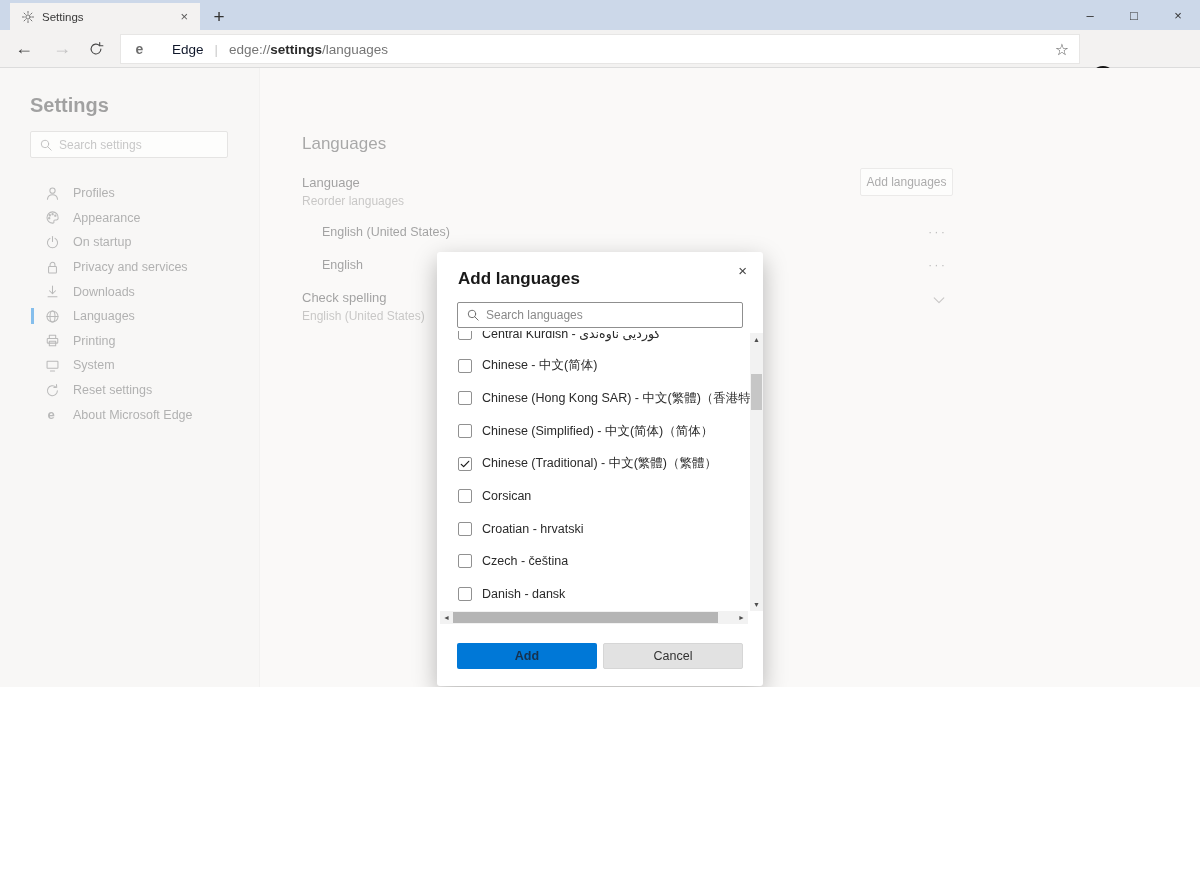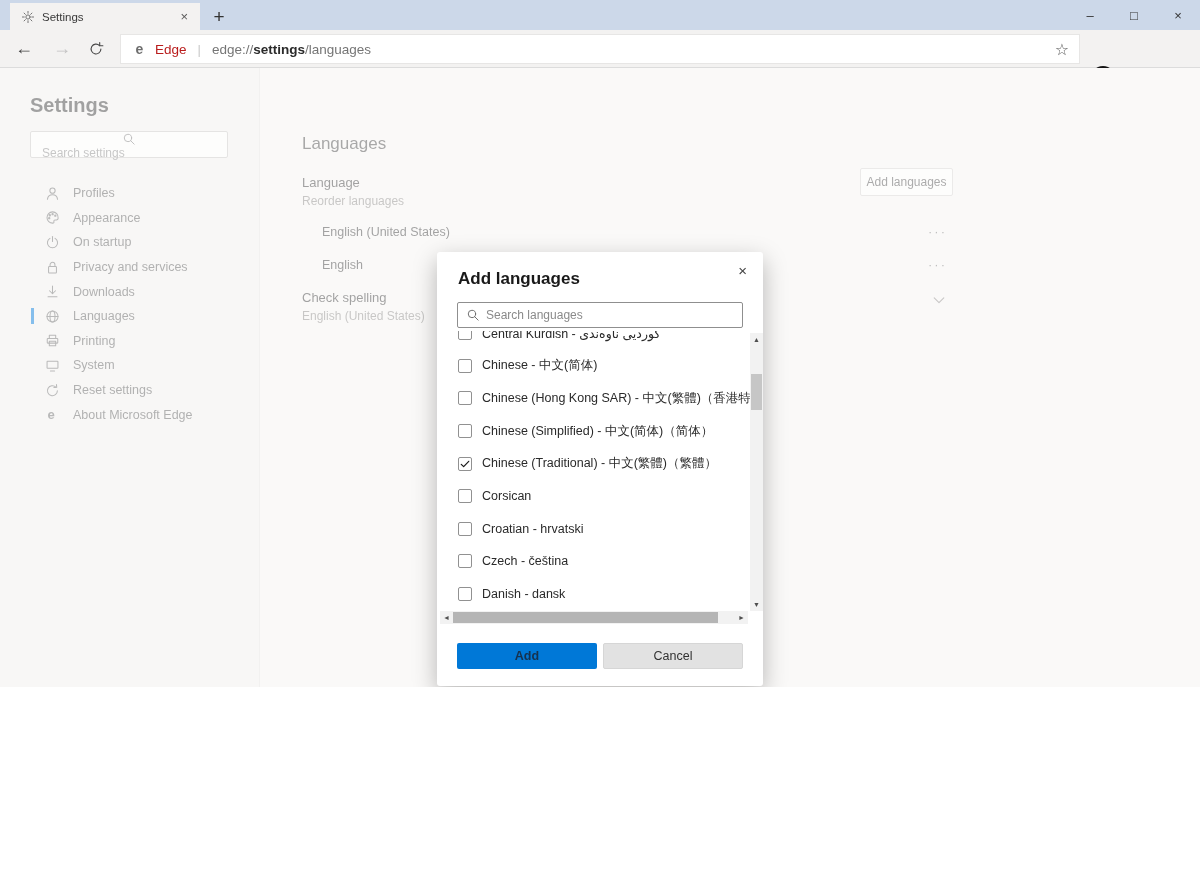--- a/index.html
+++ b/index.html
@@ -22,37 +22,37 @@
   
   .toolbar { position:absolute; top:30px; left:0; right:0; height:38px; background:#f3f2f1;
              border-bottom:1px solid #dcdcdc; }
   .nav-btn { position:absolute; top:8px; font-size:18px; width:24px; text-align:center; }
   .back { left:12px; color:#474747; }
   .forward { left:50px; color:#c3c3c3; }
   .refresh { position:absolute; left:88px; top:11px; }
   .addressbar { position:absolute; left:120px; top:4px; width:960px; height:30px; background:#fff;
                 border:1px solid #e7e6e5; display:flex; align-items:center; padding:0 10px 0 12px; }
   .brand-e { width:18px; height:18px; }
-  .brand-label { font-size:13.5px; color:#b91c1c; margin-left:6px; }
+  .brand-label { font-size:13.5px; color:#0f172a; margin-left:23px; }
   .url-sep { color:#c9c9c9; margin:0 11px; font-size:13px; }
   .url { font-size:13.5px; color:#757575; }
   .url b { color:#2b2b2b; font-weight:700; }
   .star { margin-left:auto; font-size:16px; color:#5f5f5f; }
   .avatar { position:absolute; left:1090px; top:36px; width:26px; height:26px; border-radius:50%; background:#141414; }
   .smiley-btn { position:absolute; left:1133px; top:41px; }
   .more-btn { position:absolute; left:1165px; top:40px; font-size:14px; color:#4a4a4a; letter-spacing:2px; }
 
   
   .sidebar { position:absolute; top:68px; left:0; width:259px; bottom:0; background:#f0eeec; padding-left:30px; }
   .content-divider { position:absolute; top:68px; left:259px; width:1px; bottom:0; background:#e3e1df; }
   .main { position:absolute; top:68px; left:260px; right:0; bottom:0; background:#f5f3f1; }
 
   .sidebar-title { margin-top:26px; font-size:20px; font-weight:700; color:#3c3c3c; }
   .search-box { margin-top:14px; width:198px; height:27px; background:#fbfaf9; border:1px solid #c9c7c5;
-                border-radius:2px; display:flex; align-items:center; padding:0 8px;flex-direction:column; }
+                border-radius:2px; display:flex; align-items:center; padding:0 8px; }
   .search-box input { border:none; outline:none; background:transparent; font-size:12px; color:#444;
                       margin-left:6px; width:100%; font-family:inherit; }
   .search-box input::placeholder { color:#8a8a8a; }
   .sidebar-nav { margin-top:23px; }
   .nav-item { position:relative; height:24.6px; display:flex; align-items:center; gap:13px;
               padding-left:15px; font-size:12.5px; color:#5c5c5c; }
   .nav-item.selected::before { content:""; position:absolute; left:1px; top:4px; width:3px; height:16px; background:#0078d7; }
   .icon { width:16px; height:16px; stroke:#6e6e6e; fill:none; stroke-width:1.1; stroke-linecap:round; stroke-linejoin:round; flex:none; }
   .icon15 { width:15px; height:15px; }
   .icon13 { width:14px; height:14px; }

